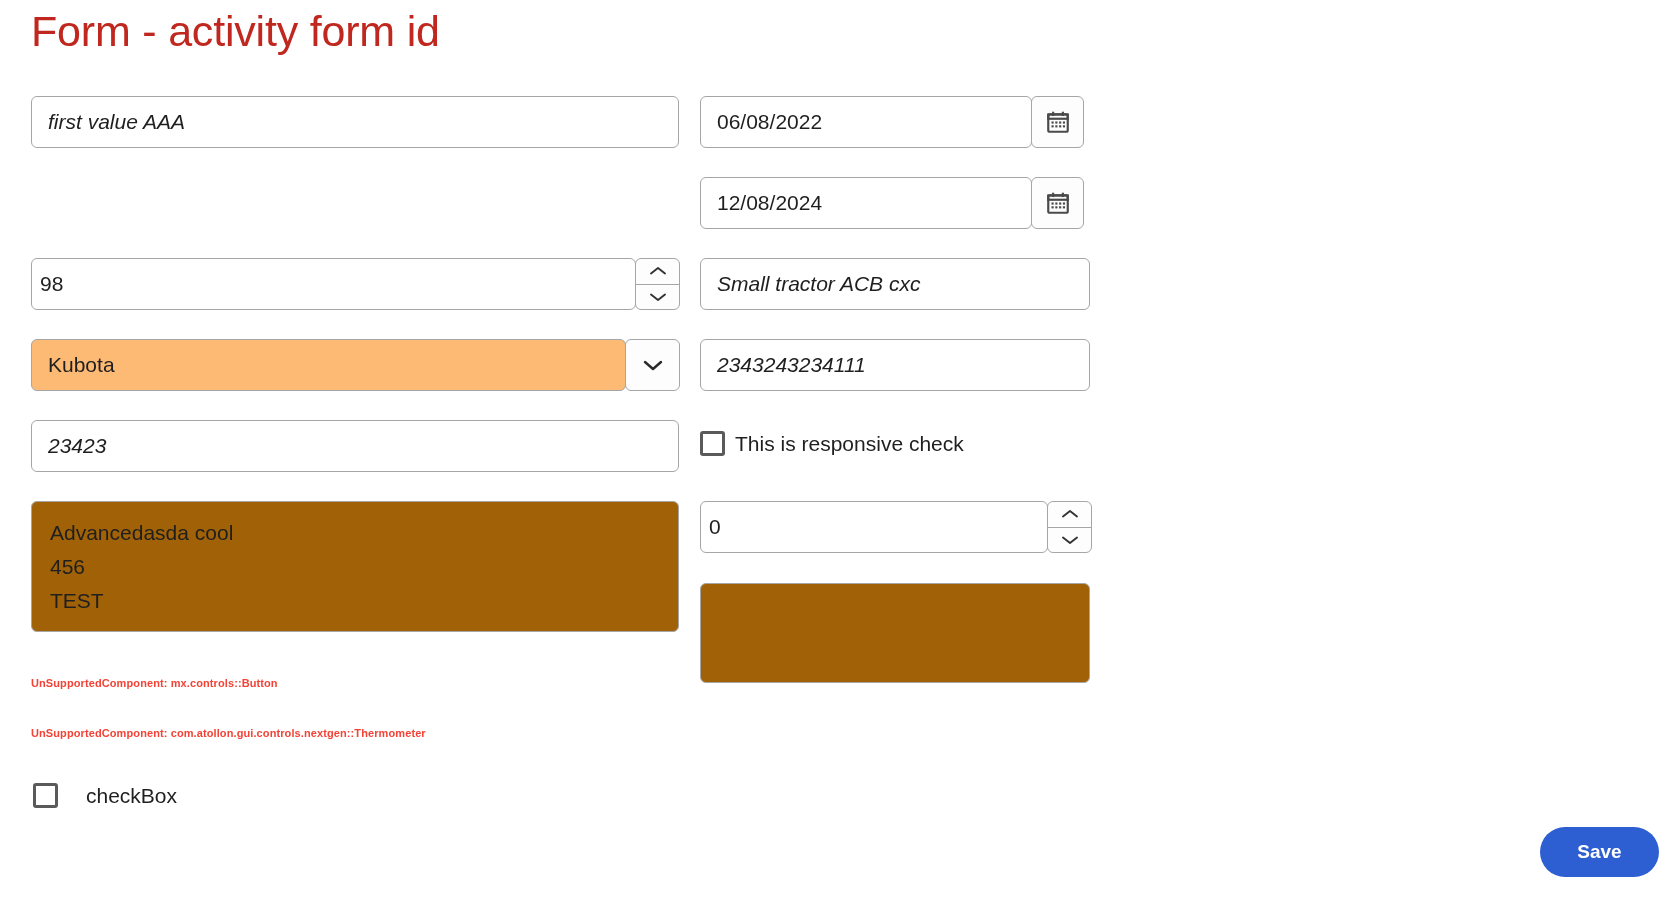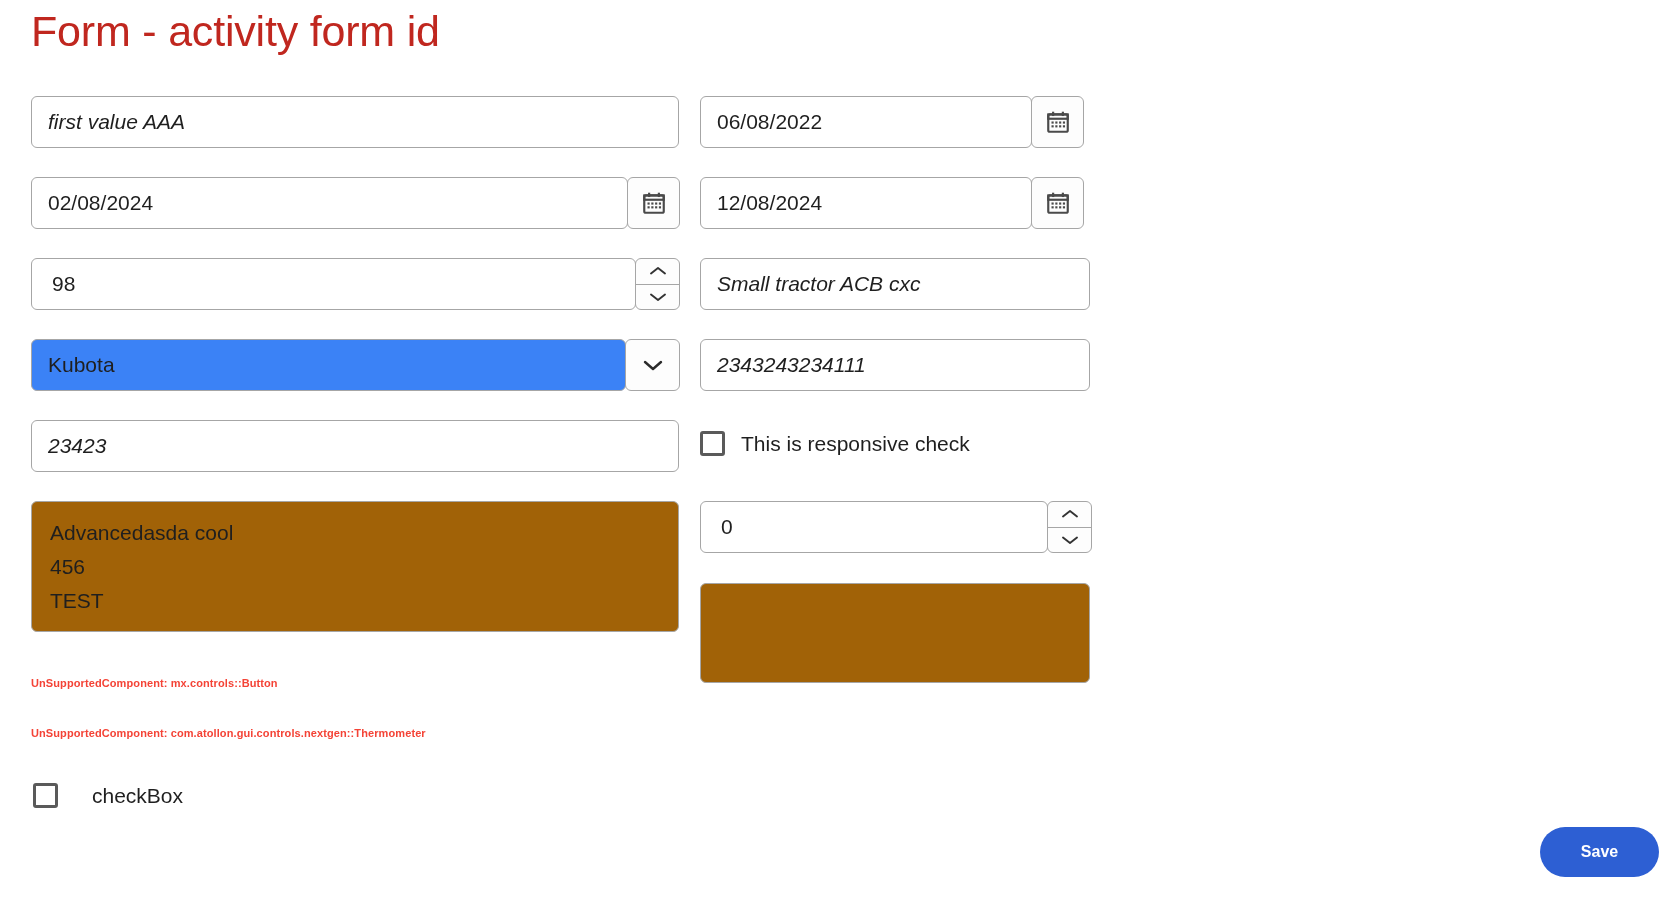--- a/index.html
+++ b/index.html
@@ -92,21 +92,21 @@
     display: flex;
     align-items: stretch;
   }
   .stepper-group .sg-input {
     box-sizing: border-box;
     border: 1px solid #a6a6a6;
     border-radius: 6px;
     height: 52px;
     display: flex;
     align-items: center;
-    padding: 0 20px;
+    padding: 0 8px;
     font-size: 21px;
     background: #fff;
     color: #1f1f1f;
   }
   .stepper-group .sg-buttons {
     box-sizing: border-box;
     width: 45px;
     height: 52px;
     margin-left: -1px;
     border: 1px solid #a6a6a6;
@@ -162,21 +162,21 @@
   }
   .select-group .sel-input {
     box-sizing: border-box;
     border: 1px solid #a6a6a6;
     border-radius: 6px;
     height: 52px;
     display: flex;
     align-items: center;
     padding: 0 16px;
     font-size: 21px;
-    background: #3b82f6;
+    background: #fdba74;
     color: #1f1f1f;
   }
   .select-group .sel-caret {
     box-sizing: border-box;
     width: 55px;
     height: 52px;
     margin-left: -1px;
     border: 1px solid #a6a6a6;
     border-radius: 6px;
     background: #fdfdfd;
@@ -198,21 +198,21 @@
     white-space: pre-line;
     overflow: hidden;
   }
   .ta-left { width: 648px; height: 131px; }
   .ta-right { width: 390px; height: 100px; }
 
   
   .check-row {
     display: flex;
     align-items: center;
-    gap: 16px;
+    gap: 10px;
   }
   .checkbox {
     box-sizing: border-box;
     width: 25px;
     height: 25px;
     border: 3px solid #5a5a5a;
     border-radius: 3px;
     background: #fff;
     flex: 0 0 auto;
   }
@@ -236,21 +236,21 @@
     position: absolute;
     left: 1540px;
     top: 827px;
     width: 119px;
     height: 50px;
     border: none;
     border-radius: 26px;
     background: #2d5fd3;
     color: #fff;
     font-family: "Liberation Sans", sans-serif;
-    font-size: 16px;
+    font-size: 19px;
     font-weight: bold;
     cursor: pointer;
     display: flex;
     align-items: center;
     justify-content: center;
     padding: 0;
   }
 
   svg { display: block; }
 </style>
@@ -288,43 +288,20 @@
                 <rect x="13" y="15" width="2" height="2" fill="#4a4a4a"></rect>
                 <rect x="16.5" y="15" width="2" height="2" fill="#4a4a4a"></rect>
               </svg>
             </span>
           </div>
         </div>
       </div>
     </div>
 
     <div class="row">
-      <div class="col-left">
-        <div class="date-group">
-          <div class="dg-input" style="width:597px;">02/08/2024</div>
-          <div class="dg-cal">
-            <span>
-              <svg width="26" height="26" viewBox="0 0 24 24">
-                <rect x="3" y="5" width="18" height="16" rx="1.5" fill="none" stroke="#4a4a4a" stroke-width="2"></rect>
-                <rect x="3" y="5" width="18" height="4" fill="none" stroke="#4a4a4a" stroke-width="2"></rect>
-                <rect x="6.5" y="2.5" width="2" height="4" fill="#4a4a4a"></rect>
-                <rect x="15.5" y="2.5" width="2" height="4" fill="#4a4a4a"></rect>
-                <rect x="6" y="11.5" width="2" height="2" fill="#4a4a4a"></rect>
-                <rect x="9.5" y="11.5" width="2" height="2" fill="#4a4a4a"></rect>
-                <rect x="13" y="11.5" width="2" height="2" fill="#4a4a4a"></rect>
-                <rect x="16.5" y="11.5" width="2" height="2" fill="#4a4a4a"></rect>
-                <rect x="6" y="15" width="2" height="2" fill="#4a4a4a"></rect>
-                <rect x="9.5" y="15" width="2" height="2" fill="#4a4a4a"></rect>
-                <rect x="13" y="15" width="2" height="2" fill="#4a4a4a"></rect>
-                <rect x="16.5" y="15" width="2" height="2" fill="#4a4a4a"></rect>
-              </svg>
-            </span>
-          </div>
-        </div>
-      </div>
       <div class="col-right">
         <div class="date-group">
           <div class="dg-input w-right-date">12/08/2024</div>
           <div class="dg-cal">
             <span>
               <svg width="26" height="26" viewBox="0 0 24 24">
                 <rect x="3" y="5" width="18" height="16" rx="1.5" fill="none" stroke="#4a4a4a" stroke-width="2"></rect>
                 <rect x="3" y="5" width="18" height="4" fill="none" stroke="#4a4a4a" stroke-width="2"></rect>
                 <rect x="6.5" y="2.5" width="2" height="4" fill="#4a4a4a"></rect>
                 <rect x="15.5" y="2.5" width="2" height="4" fill="#4a4a4a"></rect>

